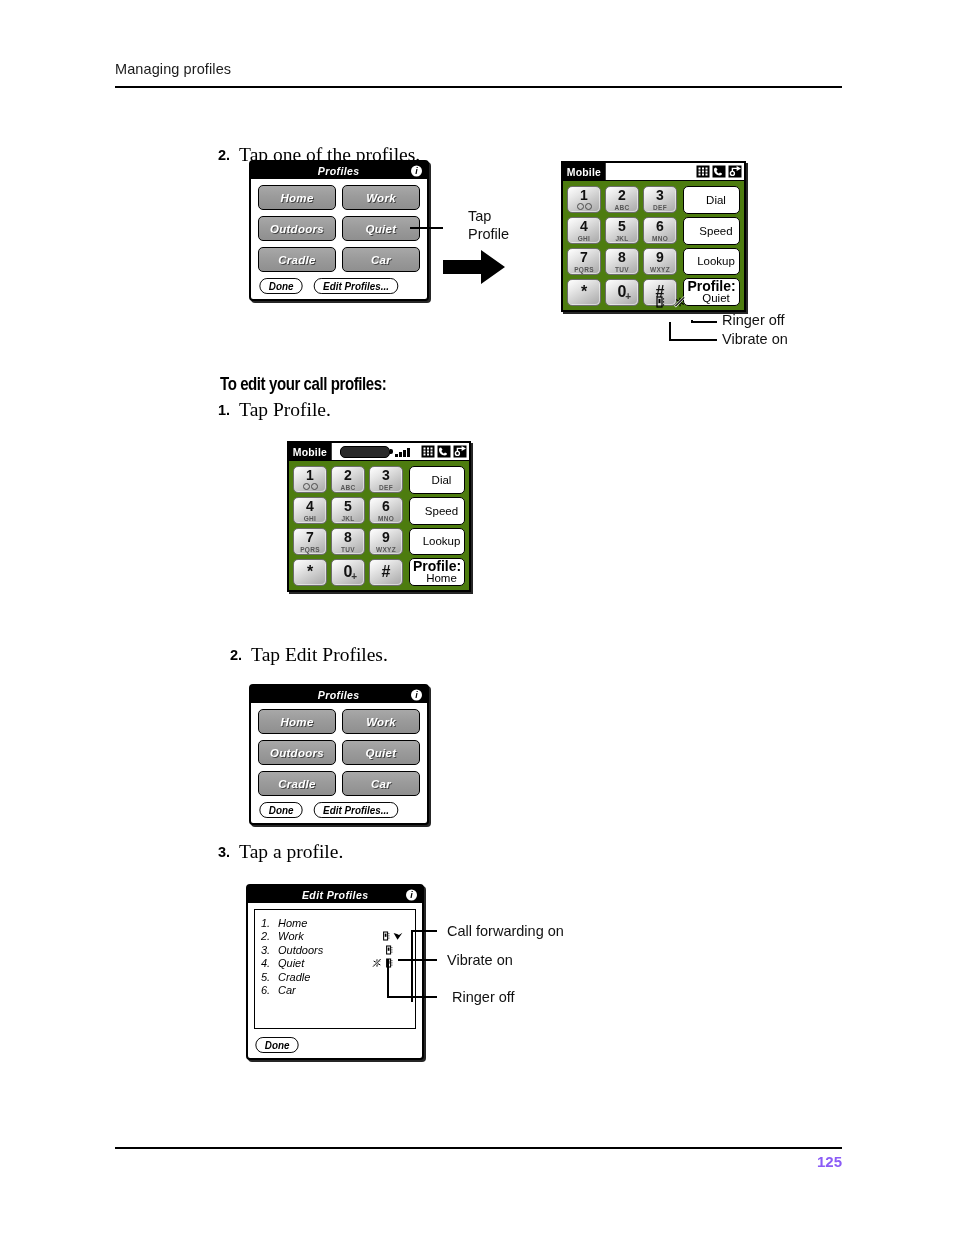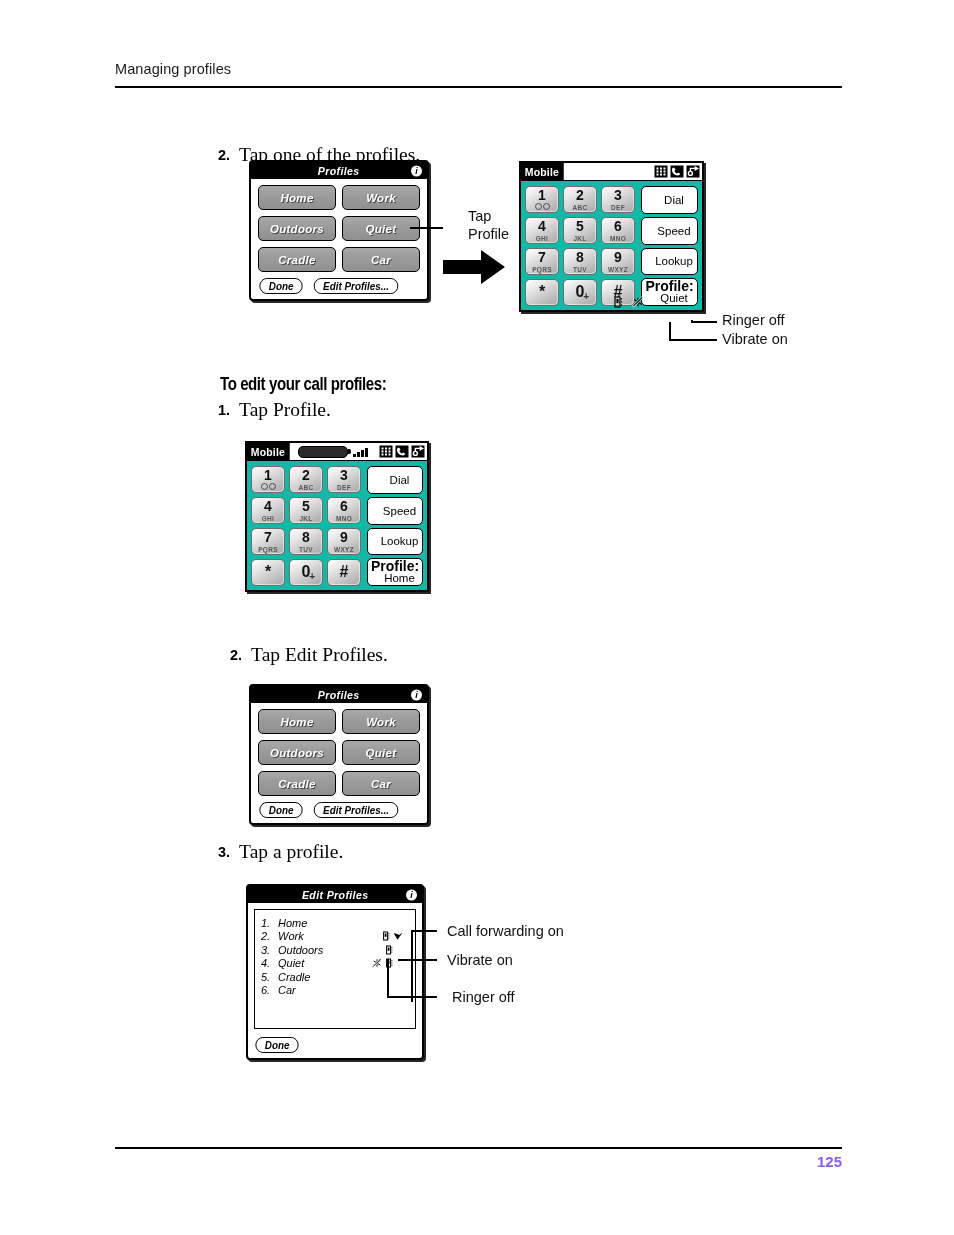--- a/index.html
+++ b/index.html
@@ -140,24 +140,25 @@
     font-weight:bold;
     font-size:10.5px;
     transform:scaleX(.94);
     box-sizing:border-box;
     white-space:nowrap;
   }
 
   
   .phone{
     position:absolute;
-    background:#14b8a6;
+    background:#4d7c0f;
     border:2px solid #000;
     box-sizing:border-box;
     box-shadow:2px 2px 0 rgba(0,0,0,.85);
+    margin-left:42px;
   }
   .phone-titlebar{
     height:17px;
     display:flex; align-items:stretch;
     border-bottom:1.5px solid #000;
     background:#fff;
   }
   .tb-mobile{
     background:#000; color:#fff;
     display:flex;align-items:center;

